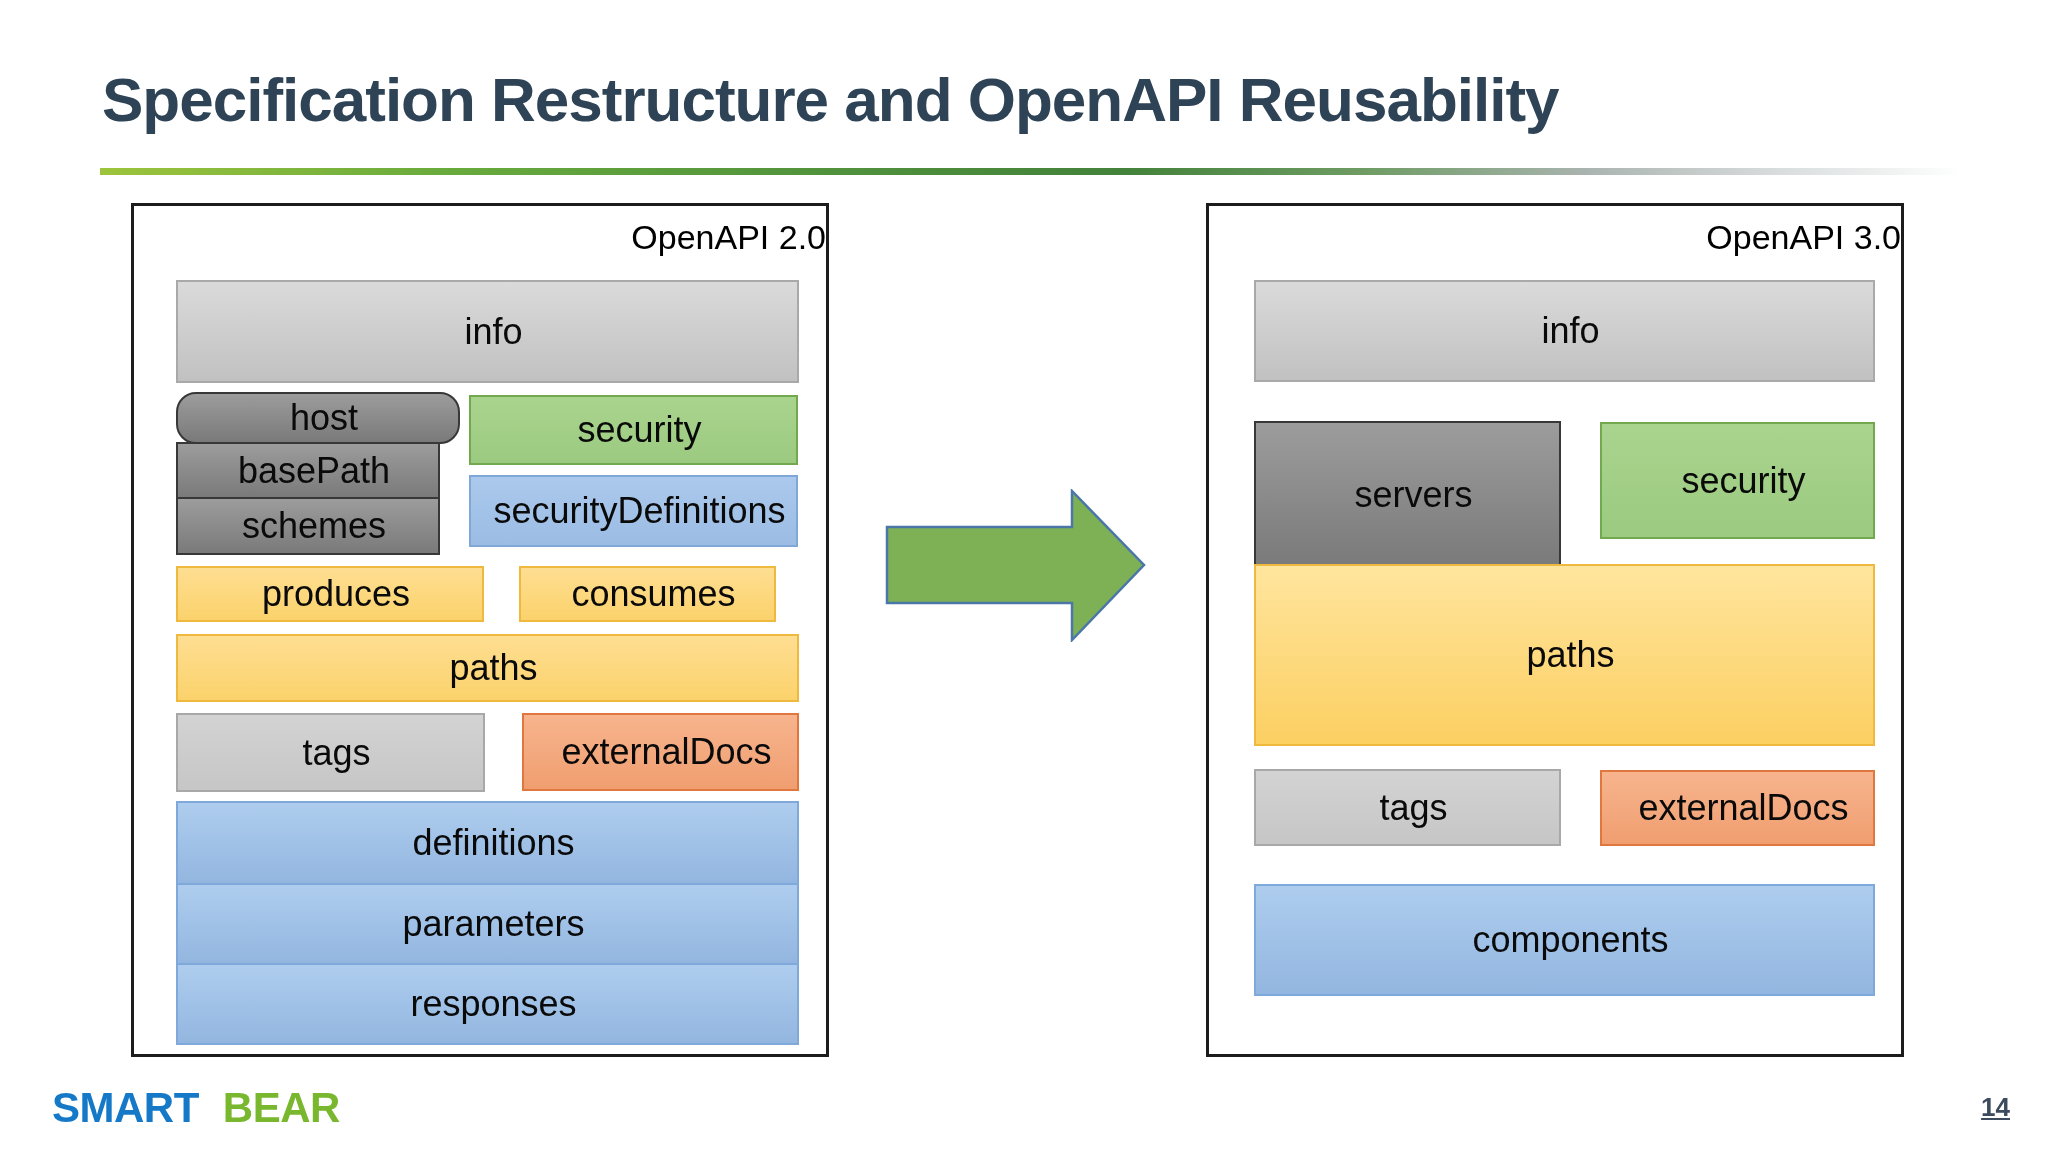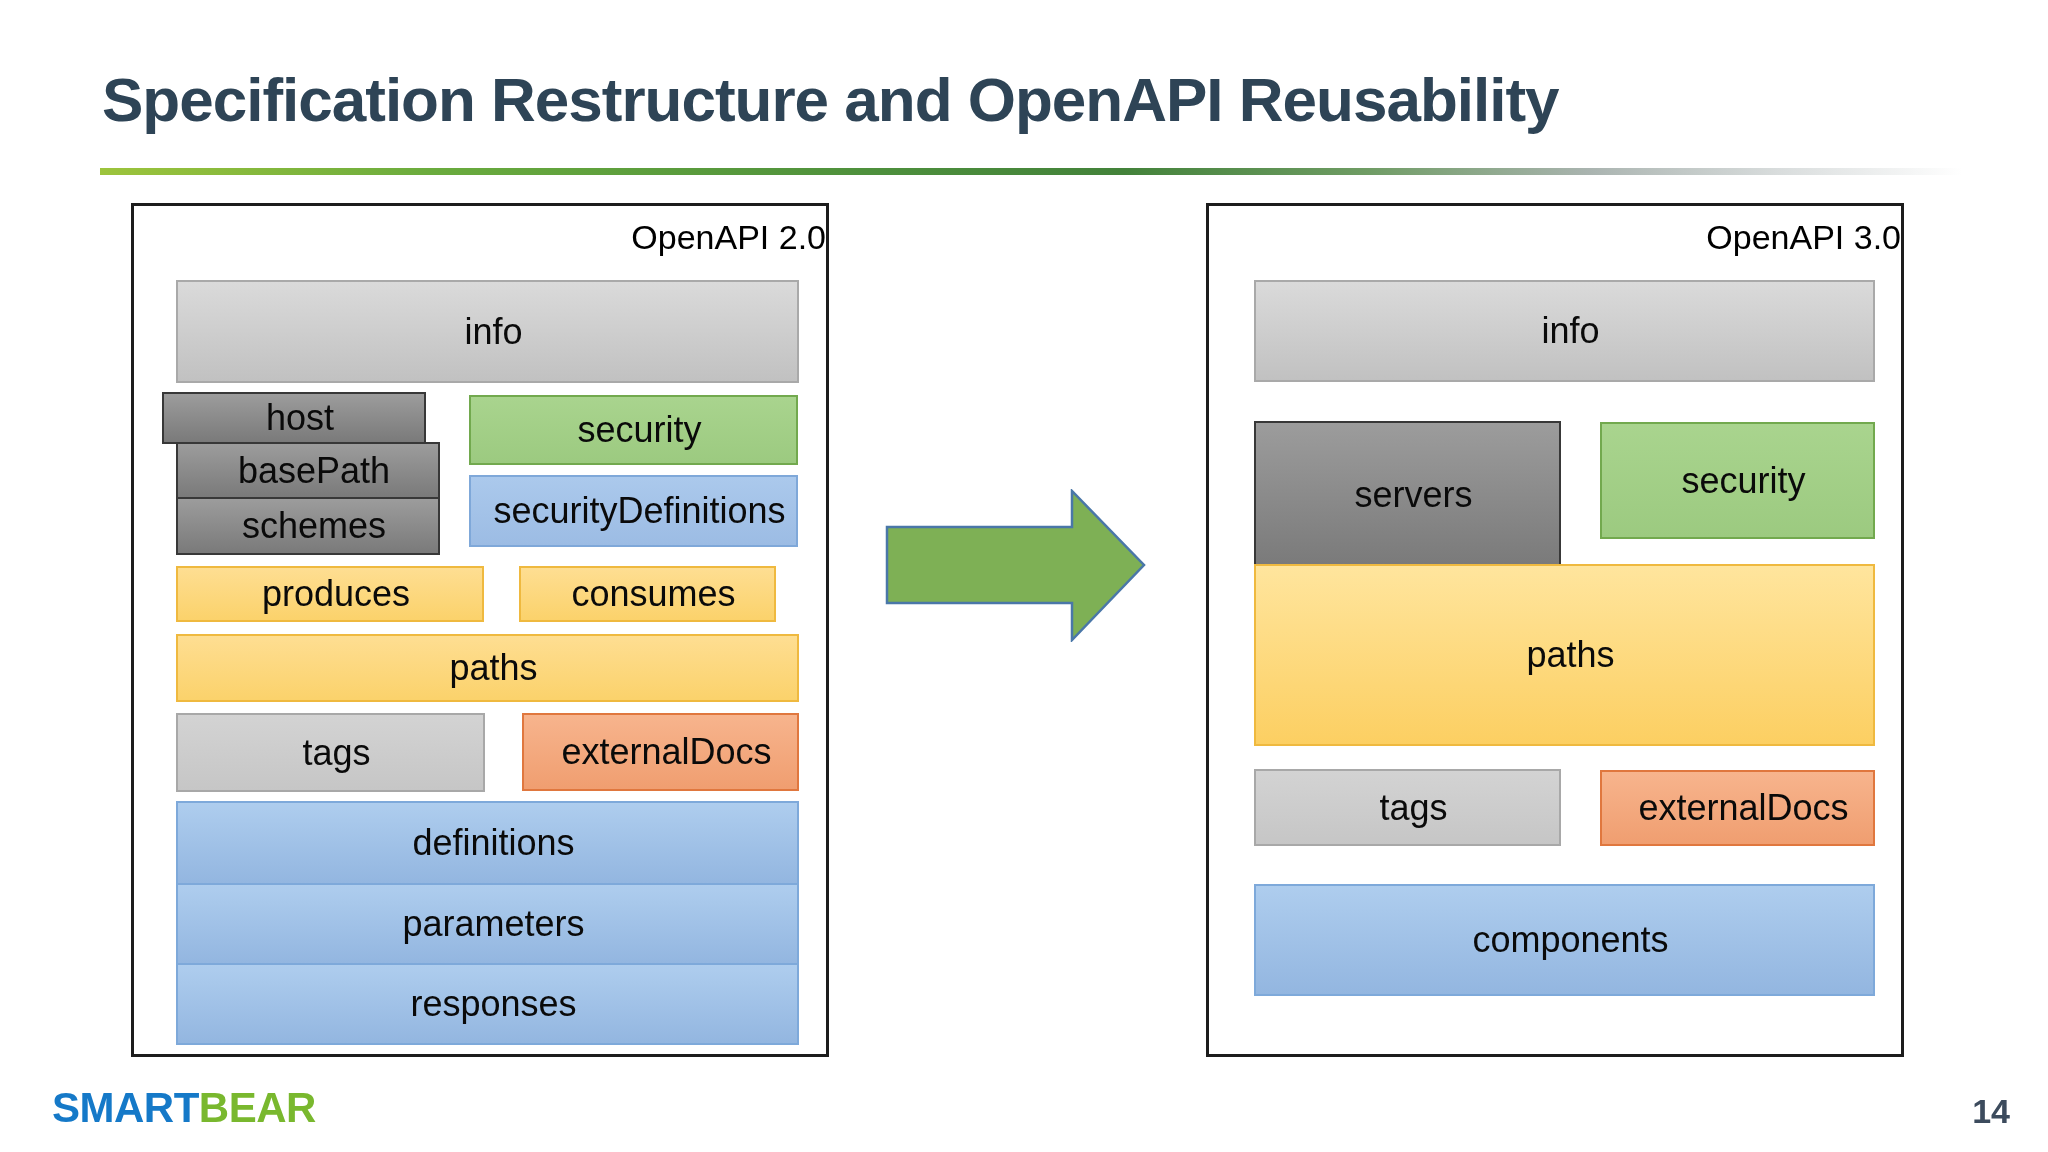--- a/index.html
+++ b/index.html
@@ -34,21 +34,21 @@
   .c-dark{background:linear-gradient(180deg,#9c9c9c 0%,#7a7a7a 100%);border:2px solid #383838;}
   .c-green{background:linear-gradient(180deg,#a9d48e 0%,#9cca80 100%);border:2px solid #72a94e;}
   .c-bluesmall{background:linear-gradient(180deg,#abc9ec 0%,#9cbce4 100%);border:2px solid #7fa8d9;}
   .c-yellow{background:linear-gradient(180deg,#fede92 0%,#fbd26b 100%);border:2px solid #efb93f;}
   .c-yellowbig{background:linear-gradient(180deg,#ffe59d 0%,#fccf62 100%);border:2px solid #efb93f;}
   .c-grayflat{background:linear-gradient(180deg,#d3d3d3 0%,#c6c6c6 100%);border:2px solid #a8a8a8;}
   .c-salmon{background:linear-gradient(180deg,#f7b48d 0%,#f09e70 100%);border:2px solid #e0773e;}
   .c-bluebig{background:linear-gradient(180deg,#aecdee 0%,#93b6e0 100%);border:2px solid #7ea9da;}
   
   .l-info{left:42px;top:74px;width:623px;height:103px;}
-  .l-host{left:28px;top:186px;width:264px;height:52px;}
+  .l-host{left:42px;top:186px;width:284px;height:52px;border-radius:20px;}
   .l-basePath{left:42px;top:236px;width:264px;height:57px;}
   .l-schemes{left:42px;top:291px;width:264px;height:58px;}
   .l-security{left:335px;top:189px;width:329px;height:70px;}
   .l-securityDefinitions{left:335px;top:269px;width:329px;height:72px;}
   .l-produces{left:42px;top:360px;width:308px;height:56px;}
   .l-consumes{left:385px;top:360px;width:257px;height:56px;}
   .l-paths{left:42px;top:428px;width:623px;height:68px;}
   .l-tags{left:42px;top:507px;width:309px;height:79px;}
   .l-externalDocs{left:388px;top:507px;width:277px;height:78px;}
   .l-definitions{left:42px;top:595px;width:623px;height:84px;}
@@ -63,23 +63,23 @@
   .r-externalDocs{left:391px;top:564px;width:275px;height:76px;}
   .r-components{left:45px;top:678px;width:621px;height:112px;}
   
   .arrow{position:absolute;left:885px;top:489px;width:262px;height:153px;}
   
   .logo{
     position:absolute;left:52px;top:1084px;font-size:42px;font-weight:800;
     letter-spacing:-0.5px;
   }
   .logo .smart{color:#1579c8;}
-  .logo .bear{color:#79b82e;}
+  .logo .bear{color:#79b82e;margin-left:24px;}
   .page-number{
-    position:absolute;right:38px;top:1092px;font-size:34px;font-weight:bold;color:#3c4b5d;
+    position:absolute;right:38px;top:1092px;font-size:26px;font-weight:bold;color:#3c4b5d;text-decoration:underline;
   }
 </style>
 </head>
 <body>
 
 <div class="slide">
 
   <div class="title">Specification Restructure and OpenAPI Reusability</div>
   <div class="rule"></div>
 

